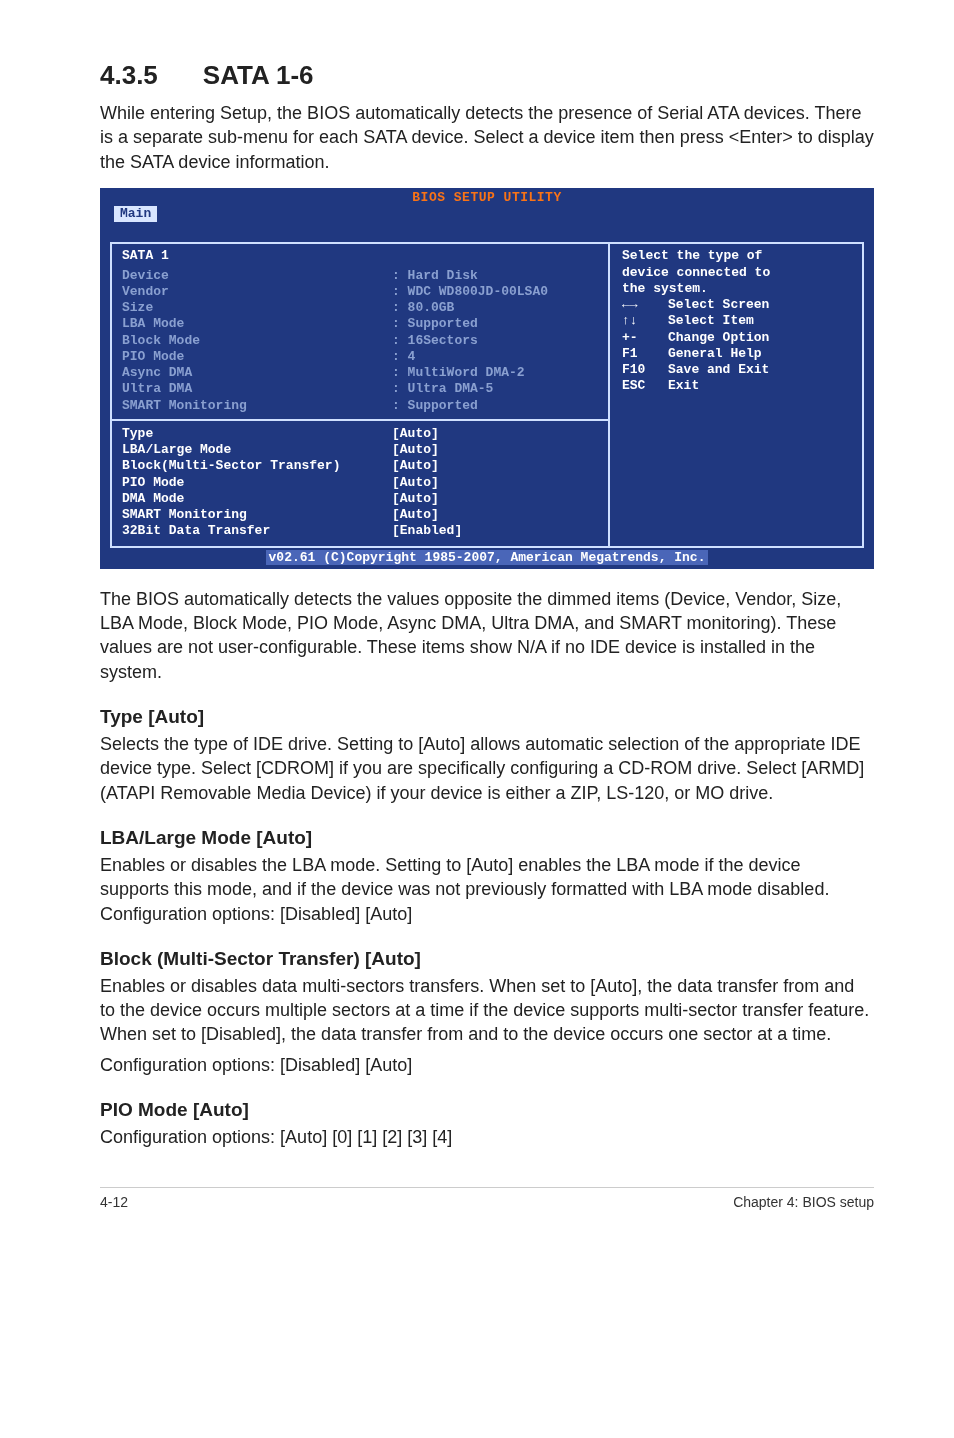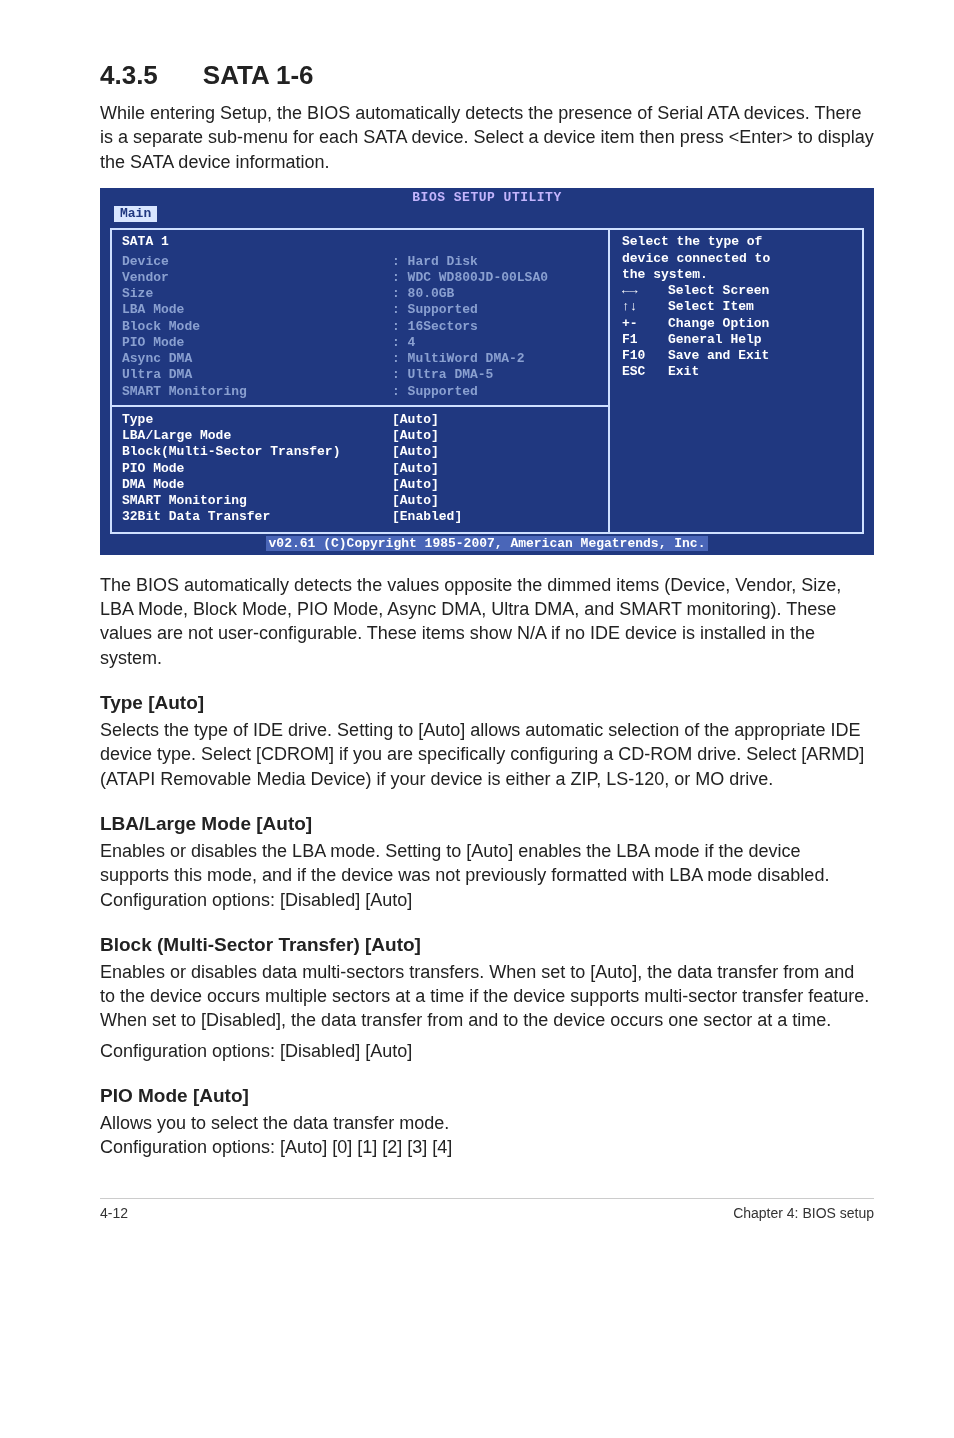--- a/index.html
+++ b/index.html
@@ -37,26 +37,26 @@
     background: #203880;
     color: #fff;
     font-family: "Courier New", monospace;
     font-size: 13px;
     line-height: 1.25;
     font-weight: bold;
     margin: 8px 0 18px 0;
   }
   .bios-titlebar {
     text-align: center;
-    color: #c4b5fd;
+    color: #f97316;
     padding: 2px 0 0 0;
     letter-spacing: 0.5px;
   }
   .bios-tabrow {
-    padding: 0 14px 6px 14px;
+    padding: 0 14px 20px 14px;
   }
   .bios-tab {
     background: #d9e6ff;
     color: #203880;
     padding: 0 6px;
     display: inline-block;
   }
   .bios-body {
     display: flex;
     border: 2px solid #cfe0ff;
@@ -260,20 +260,19 @@
   <p class="body">Selects the type of IDE drive. Setting to [Auto] allows automatic selection of the appropriate IDE device type. Select [CDROM] if you are specifically configuring a CD-ROM drive. Select [ARMD] (ATAPI Removable Media Device) if your device is either a ZIP, LS-120, or MO drive.</p>
 
   <h3 class="sub">LBA/Large Mode [Auto]</h3>
   <p class="body">Enables or disables the LBA mode. Setting to [Auto] enables the LBA mode if the device supports this mode, and if the device was not previously formatted with LBA mode disabled. Configuration options: [Disabled] [Auto]</p>
 
   <h3 class="sub">Block (Multi-Sector Transfer) [Auto]</h3>
   <p class="body">Enables or disables data multi-sectors transfers. When set to [Auto], the data transfer from and to the device occurs multiple sectors at a time if the device supports multi-sector transfer feature. When set to [Disabled], the data transfer from and to the device occurs one sector at a time.</p>
   <p class="body" style="margin-top:-8px">Configuration options: [Disabled] [Auto]</p>
 
   <h3 class="sub">PIO Mode [Auto]</h3>
-  <p class="body" style="margin-bottom:0">Allows you to select the data transfer mode.</p>
   <p class="body" style="margin-top:0">Configuration options: [Auto] [0] [1] [2] [3] [4]</p>
 
   <div class="footer-rule">
     <span>4-12</span>
     <span>Chapter 4: BIOS setup</span>
   </div>
 </div>
 
 </body></html>

